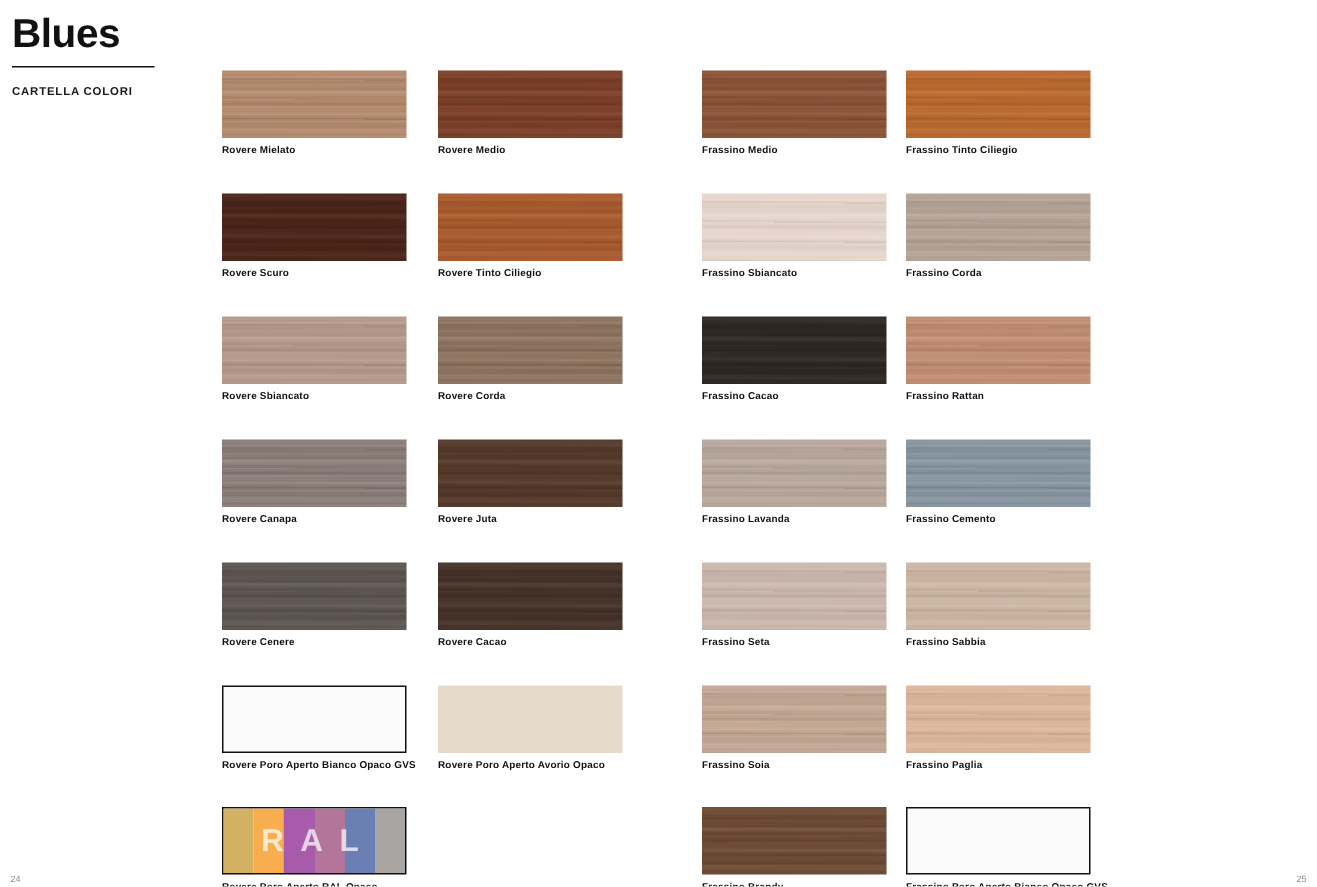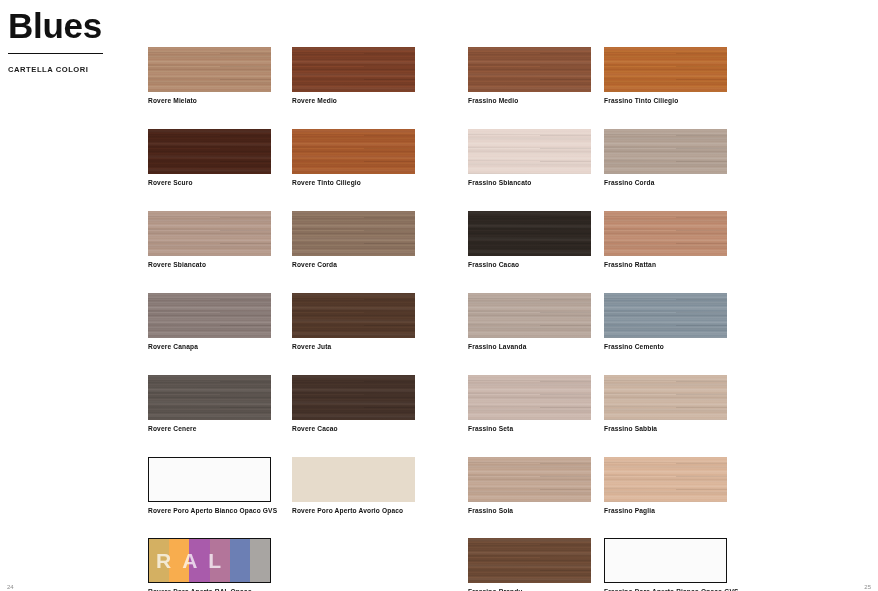--- a/index.html
+++ b/index.html
@@ -12,21 +12,21 @@
     width: 878px; height: 591px;
     position: relative;
     overflow: hidden;
     font-family: "Liberation Sans", sans-serif;
     color: #1a1a1a;
   }
 
   
   #header { position: absolute; left: 8px; top: 8px; width: 130px; }
   #page-title {
-    font-size: 35px;
+    font-size: 27px;
     font-weight: bold;
     letter-spacing: -0.3px;
     line-height: 1.05;
     color: #111111;
     margin: 0;
   }
   #title-rule {
     width: 95px; height: 1px;
     background: #111111;
     margin-top: 8px;
@@ -86,21 +86,21 @@
     white-space: nowrap;
     line-height: 1.2;
   }
 
   
   .ral { display: flex; width: 100%; height: 100%; }
   .ral .bar { flex: 1 1 0; height: 100%; }
   .ral-letters {
     position: absolute; inset: 0;
     display: flex; align-items: center;
-    padding-left: 7px;
+    padding-left: 25px;
     font-size: 21px;
     font-weight: bold;
     color: rgba(255,255,255,0.72);
     letter-spacing: 11px;
     line-height: 1;
     pointer-events: none;
   }
 
   
   .folio {

